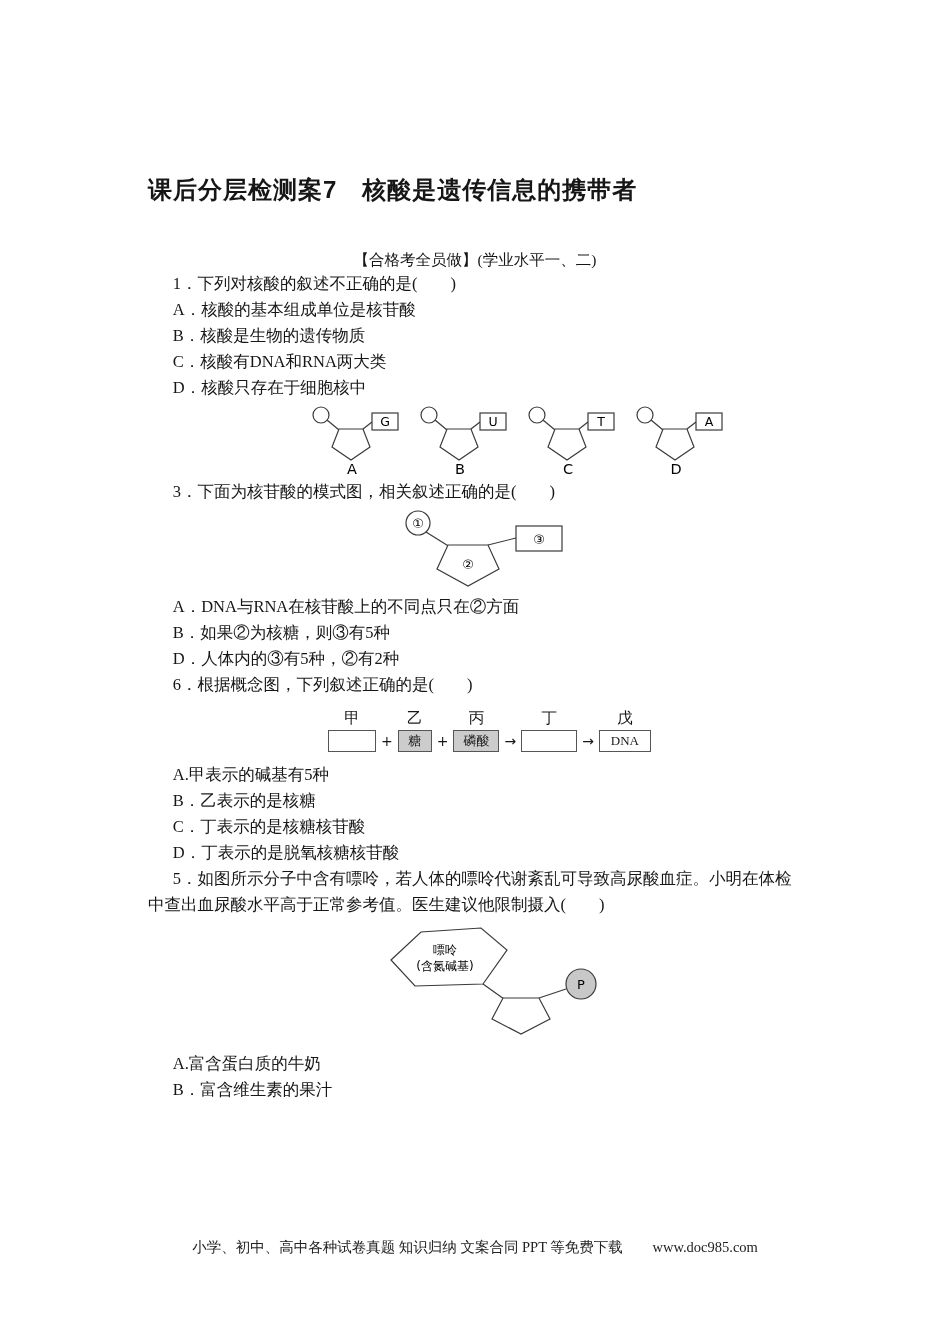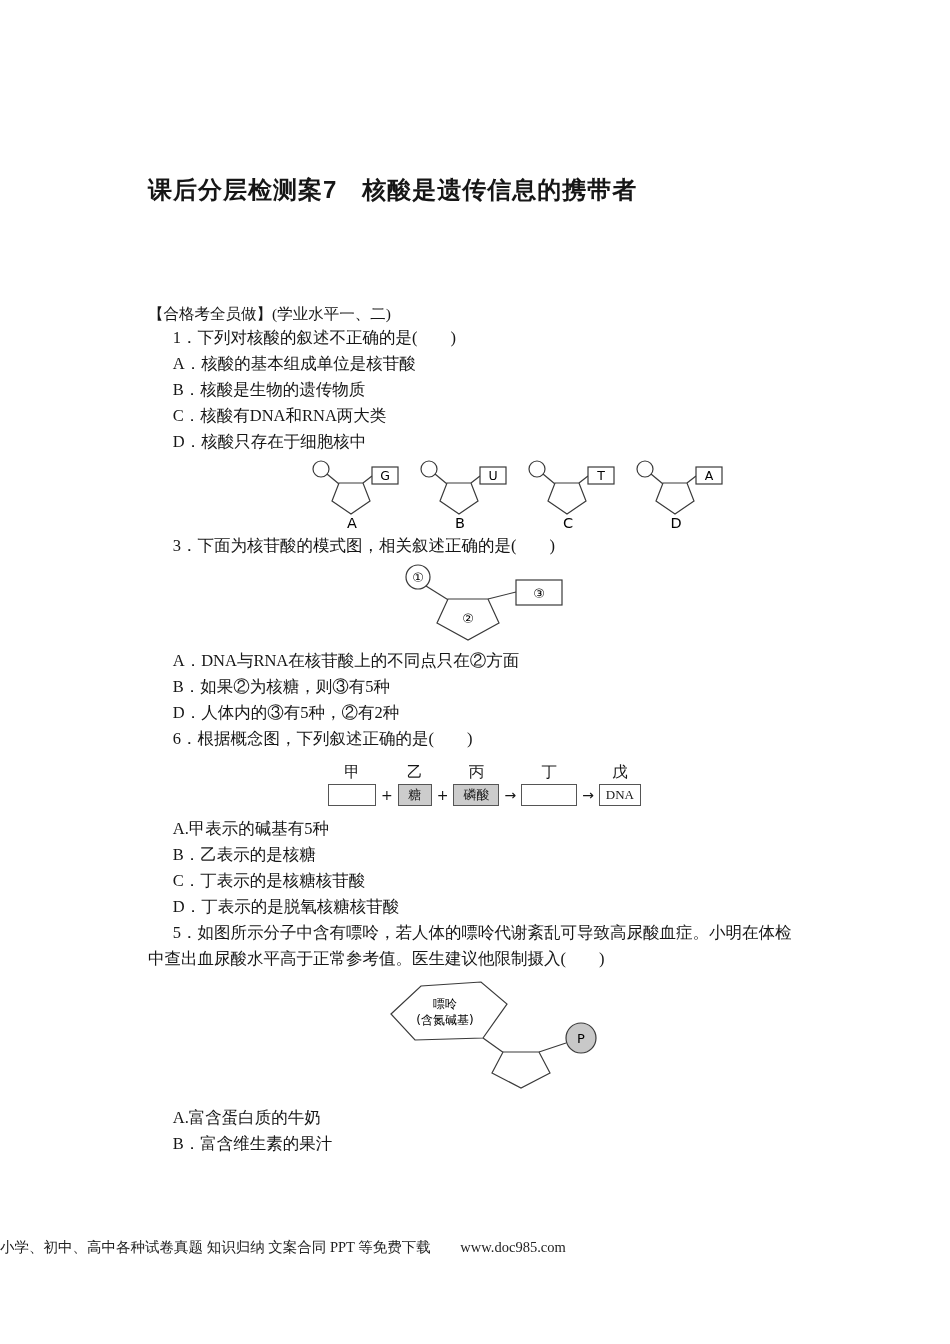--- a/index.html
+++ b/index.html
@@ -14,21 +14,21 @@
     overflow: hidden;
   }
   .page { padding: 0 148px; }
 
   .doc-title {
     margin: 0; padding-top: 174px;
     text-align: left;
     font-size: 24px; font-weight: 700; letter-spacing: 1px;
     font-family: "Liberation Sans", "DejaVu Sans", sans-serif;
   }
-  .section-header { margin-top: 98px; text-align: left; font-size: 15.5px; }
+  .section-header { margin-top: 44px; text-align: center; font-size: 15.5px; }
 
   p.stem, p.option { margin: 0; line-height: 26px; text-indent: 1.5em; }
   .gap-before { margin-top: 42px; }
   .gap-before-sm { margin-top: 18px; }
 
   
   .nt-row { display: flex; gap: 8px; margin: 2px 0 2px 160px; }
   .nt-svg { display: block; }
 
   
@@ -39,33 +39,33 @@
   .cd-col { display: flex; flex-direction: column; align-items: center; }
   .cd-label { font-size: 15.5px; height: 24px; line-height: 24px; }
   .cd-box {
     height: 22px; line-height: 20px;
     border: 1px solid #555;
     font-size: 13px; text-align: center; padding: 0 4px;
     background: #ffffff; min-width: 30px;
   }
   .cd-box.gray { background: #cccccc; }
   .cd-w-a { width: 48px; } .cd-w-b { width: 34px; } .cd-w-c { width: 46px; }
-  .cd-w-d { width: 56px; } .cd-w-e { width: 42px; }
+  .cd-w-d { width: 56px; } .cd-w-e { width: 52px; }
   .cd-conn {
     height: 22px; line-height: 22px; margin-top: 24px;
     padding: 0 5px; font-size: 14px;
     font-family: "DejaVu Sans", sans-serif;
   }
 
   
   .q5-row { margin: 4px 0 0 235px; }
 
   .footer {
     position: absolute; left: 0; top: 1238px; width: 100%;
-    font-size: 14.5px; color: #222;
+    text-align: center; font-size: 14.5px; color: #222;
   }
   .footer-url { margin-left: 26px; }
 
   svg text { font-family: "DejaVu Sans", "Liberation Sans", sans-serif; }
 </style>
 </head>
 <body>
 
 <div class="page">
 

